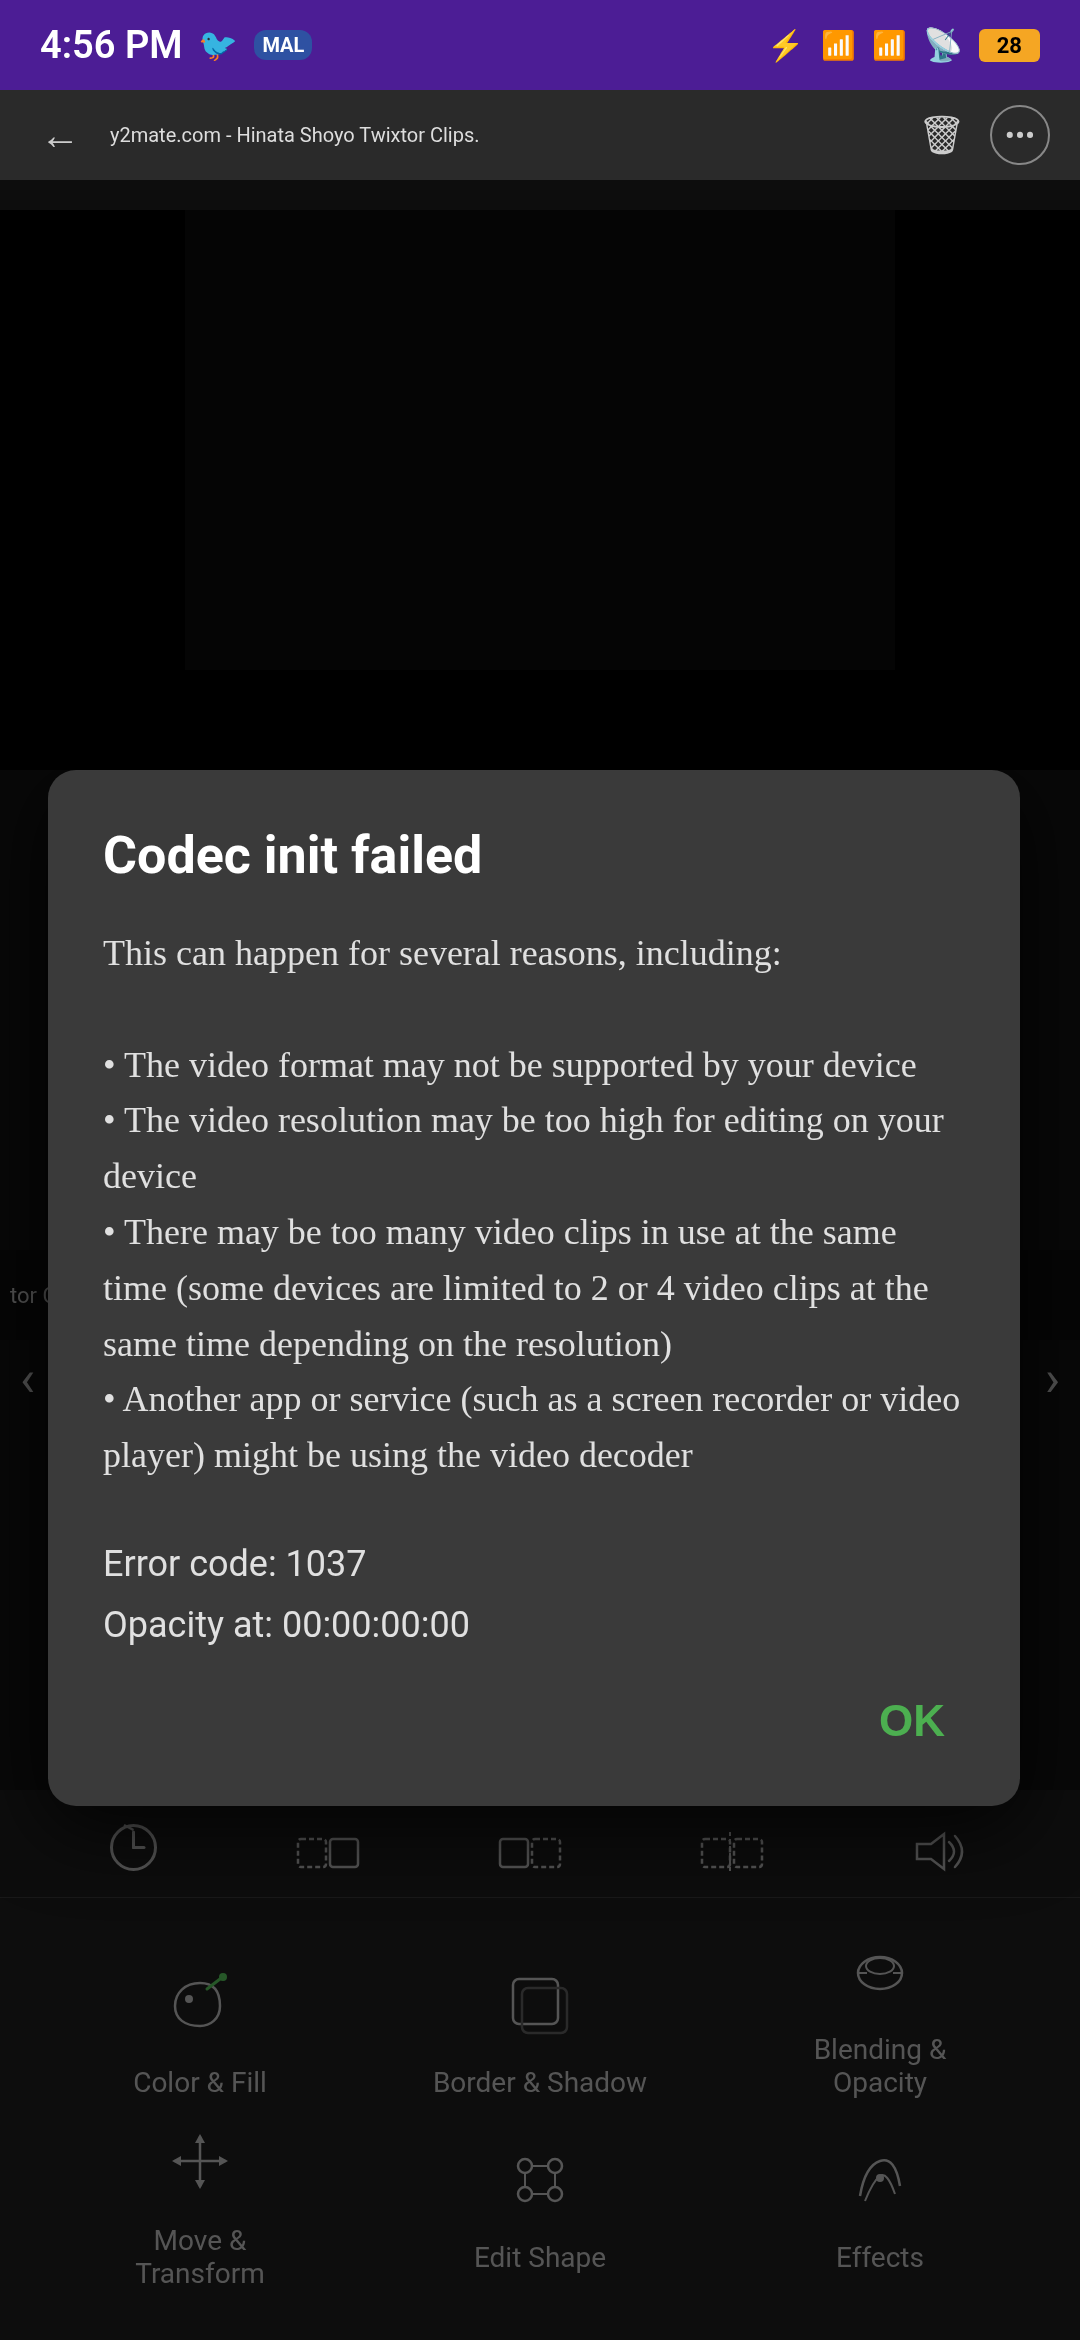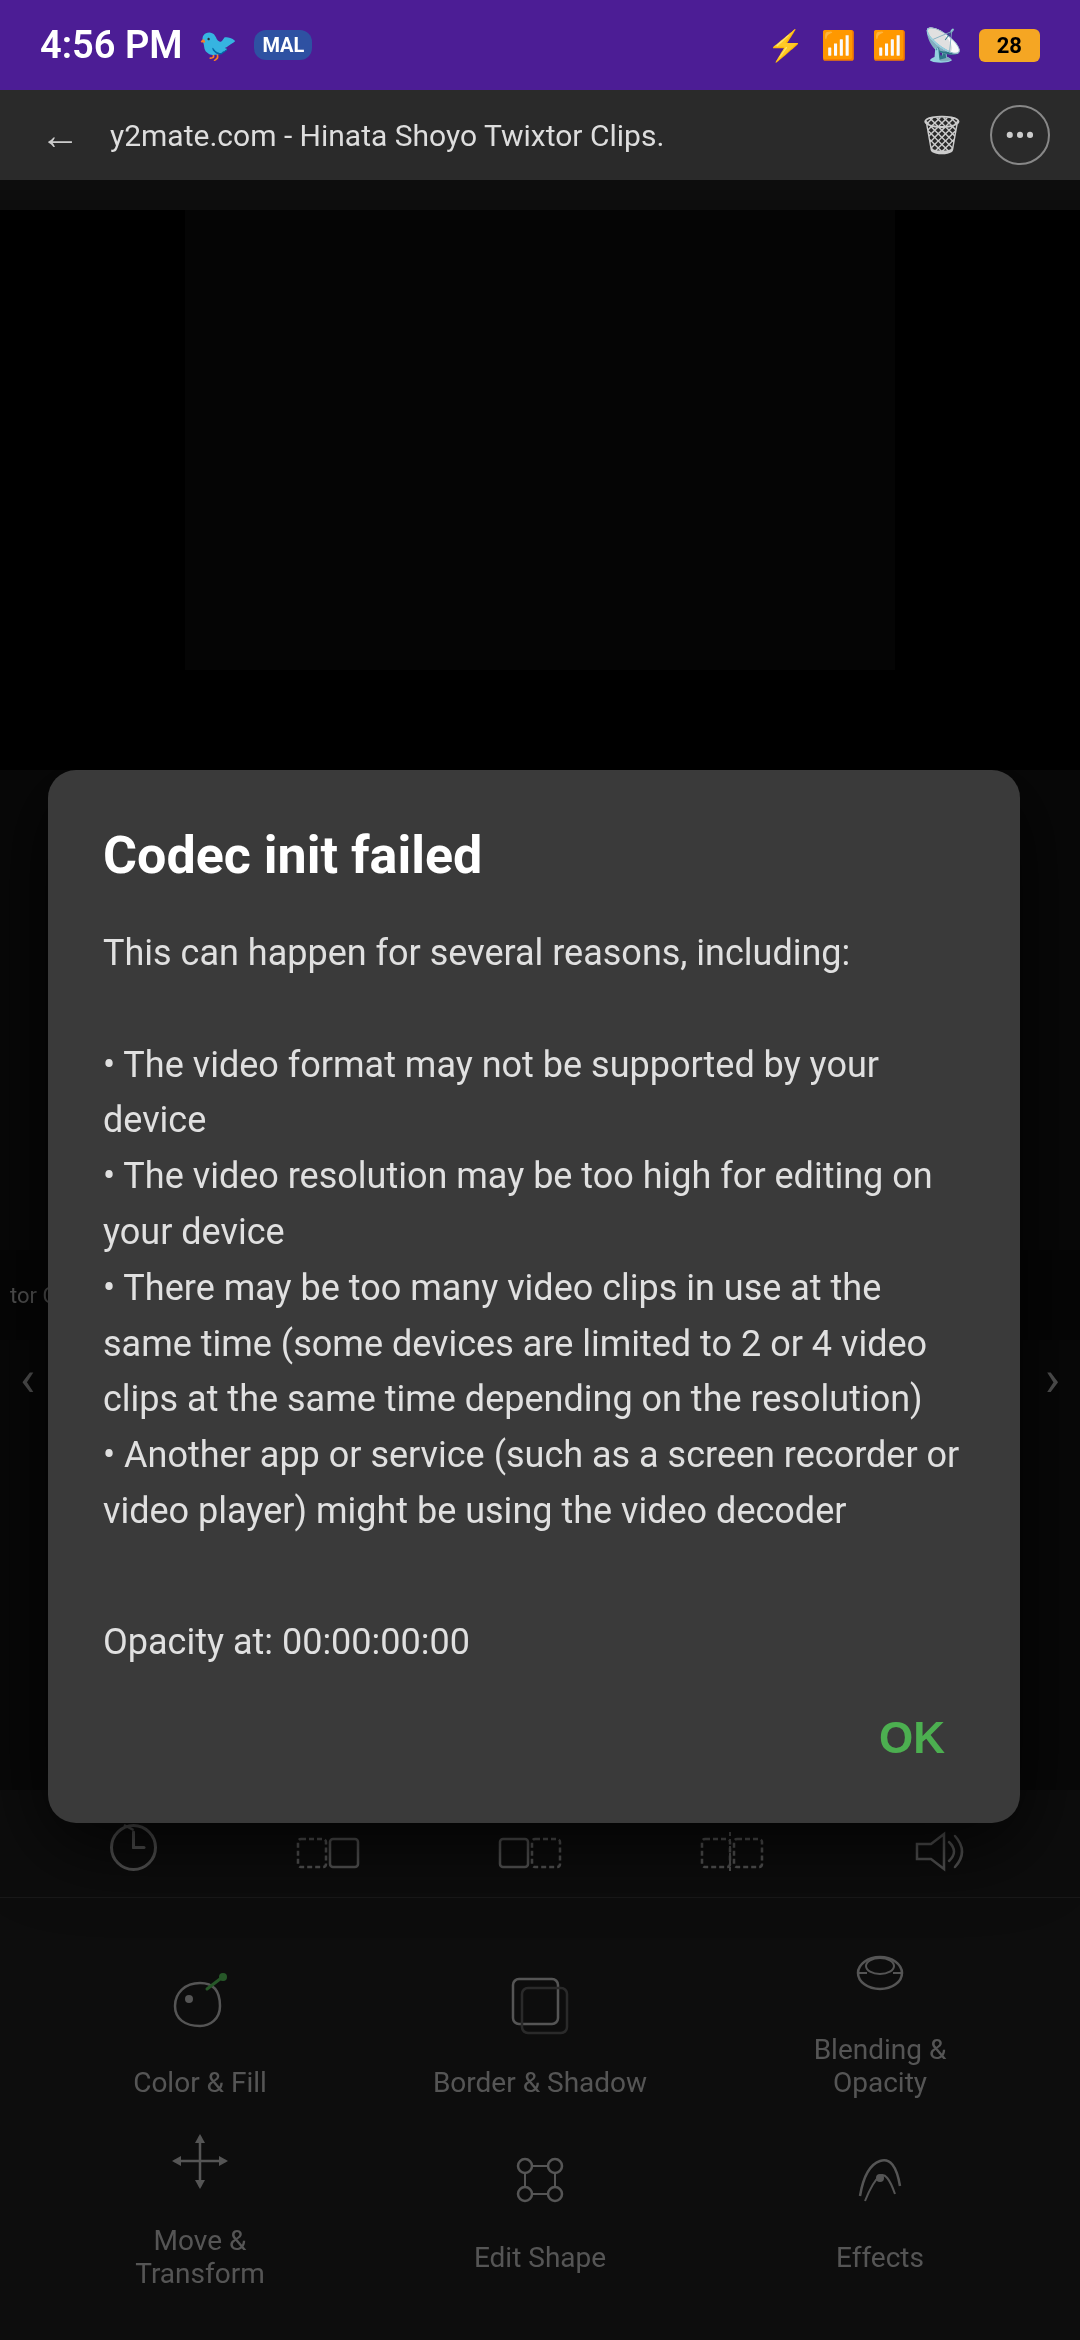--- a/index.html
+++ b/index.html
@@ -82,21 +82,21 @@
     .back-btn {
       color: #ccc;
       font-size: 40px;
       width: 60px;
       text-align: center;
     }
 
     .url-bar {
       flex: 1;
       color: #ddd;
-      font-size: 30px;
+      font-size: 20px;
       white-space: nowrap;
       overflow: hidden;
       text-overflow: ellipsis;
     }
 
     .browser-actions {
       display: flex;
       gap: 24px;
       align-items: center;
     }
@@ -142,21 +142,22 @@
       color: #fff;
       font-size: 52px;
       font-weight: 700;
       margin-bottom: 40px;
     }
 
     .modal-body {
       color: #e0e0e0;
       font-size: 36px;
       line-height: 1.55;
-      margin-bottom: 72px;
+      margin-bottom: 50px;
+      font-family: Liberation Serif, serif;
     }
 
     .modal-error {
       color: #e0e0e0;
       font-size: 36px;
       line-height: 1.7;
       margin-top: 40px;
     }
 
     .modal-footer {
@@ -314,20 +315,21 @@
     <br><br>
     <span>• The video format may not be supported by your device</span>
     <br>
     <span>• The video resolution may be too high for editing on your device</span>
     <br>
     <span>• There may be too many video clips in use at the same time (some devices are limited to 2 or 4 video clips at the same time depending on the resolution)</span>
     <br>
     <span>• Another app or service (such as a screen recorder or video player) might be using the video decoder</span>
   </div>
   <div class="modal-error">
+    <div>Error code: 1037</div>
     <div>Opacity at: 00:00:00:00</div>
   </div>
   <div class="modal-footer">
     <button class="modal-ok-btn">OK</button>
   </div>
 </div>
 
 <div class="bottom-area">
 
   <div class="slider-row">

